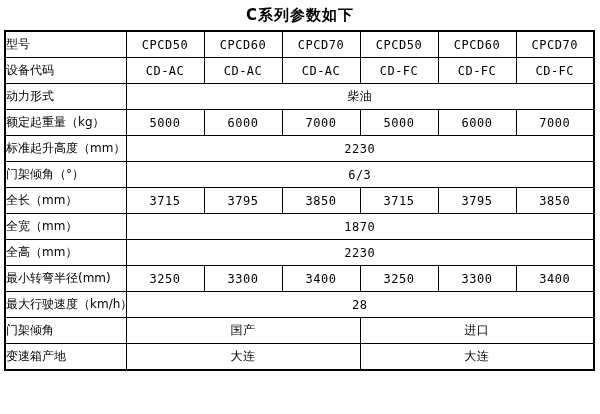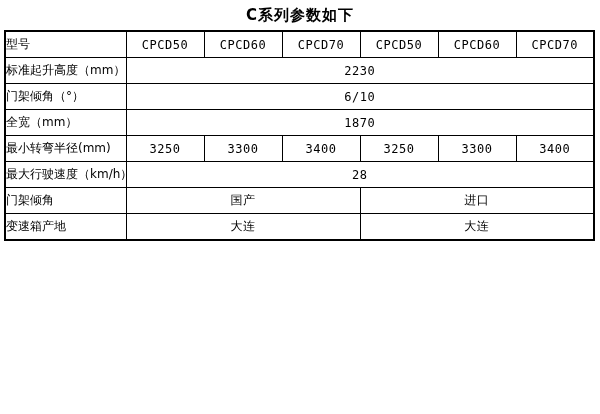--- a/index.html
+++ b/index.html
@@ -75,30 +75,65 @@
         <tr>
           <td class="label-cell">型号</td>
           <td class="value-cell">CPCD50</td>
           <td class="value-cell">CPCD60</td>
           <td class="value-cell">CPCD70</td>
           <td class="value-cell">CPCD50</td>
           <td class="value-cell">CPCD60</td>
           <td class="value-cell">CPCD70</td>
         </tr>
         <tr>
+          <td class="label-cell">设备代码</td>
+          <td class="value-cell">CD-AC</td>
+          <td class="value-cell">CD-AC</td>
+          <td class="value-cell">CD-AC</td>
+          <td class="value-cell">CD-FC</td>
+          <td class="value-cell">CD-FC</td>
+          <td class="value-cell">CD-FC</td>
+        </tr>
+        <tr>
+          <td class="label-cell">动力形式</td>
+          <td class="value-cell" colspan="6">柴油</td>
+        </tr>
+        <tr>
+          <td class="label-cell">额定起重量（kg）</td>
+          <td class="value-cell">5000</td>
+          <td class="value-cell">6000</td>
+          <td class="value-cell">7000</td>
+          <td class="value-cell">5000</td>
+          <td class="value-cell">6000</td>
+          <td class="value-cell">7000</td>
+        </tr>
+        <tr>
           <td class="label-cell">标准起升高度（mm）</td>
           <td class="value-cell" colspan="6">2230</td>
         </tr>
         <tr>
           <td class="label-cell">门架倾角（°）</td>
-          <td class="value-cell" colspan="6">6/10</td>
+          <td class="value-cell" colspan="6">6/3</td>
+        </tr>
+        <tr>
+          <td class="label-cell">全长（mm）</td>
+          <td class="value-cell">3715</td>
+          <td class="value-cell">3795</td>
+          <td class="value-cell">3850</td>
+          <td class="value-cell">3715</td>
+          <td class="value-cell">3795</td>
+          <td class="value-cell">3850</td>
         </tr>
         <tr>
           <td class="label-cell">全宽（mm）</td>
           <td class="value-cell" colspan="6">1870</td>
+        </tr>
+        <tr>
+          <td class="label-cell">全高（mm）</td>
+          <td class="value-cell" colspan="6">2230</td>
         </tr>
         <tr>
           <td class="label-cell">最小转弯半径(mm)</td>
           <td class="value-cell">3250</td>
           <td class="value-cell">3300</td>
           <td class="value-cell">3400</td>
           <td class="value-cell">3250</td>
           <td class="value-cell">3300</td>
           <td class="value-cell">3400</td>
         </tr>

